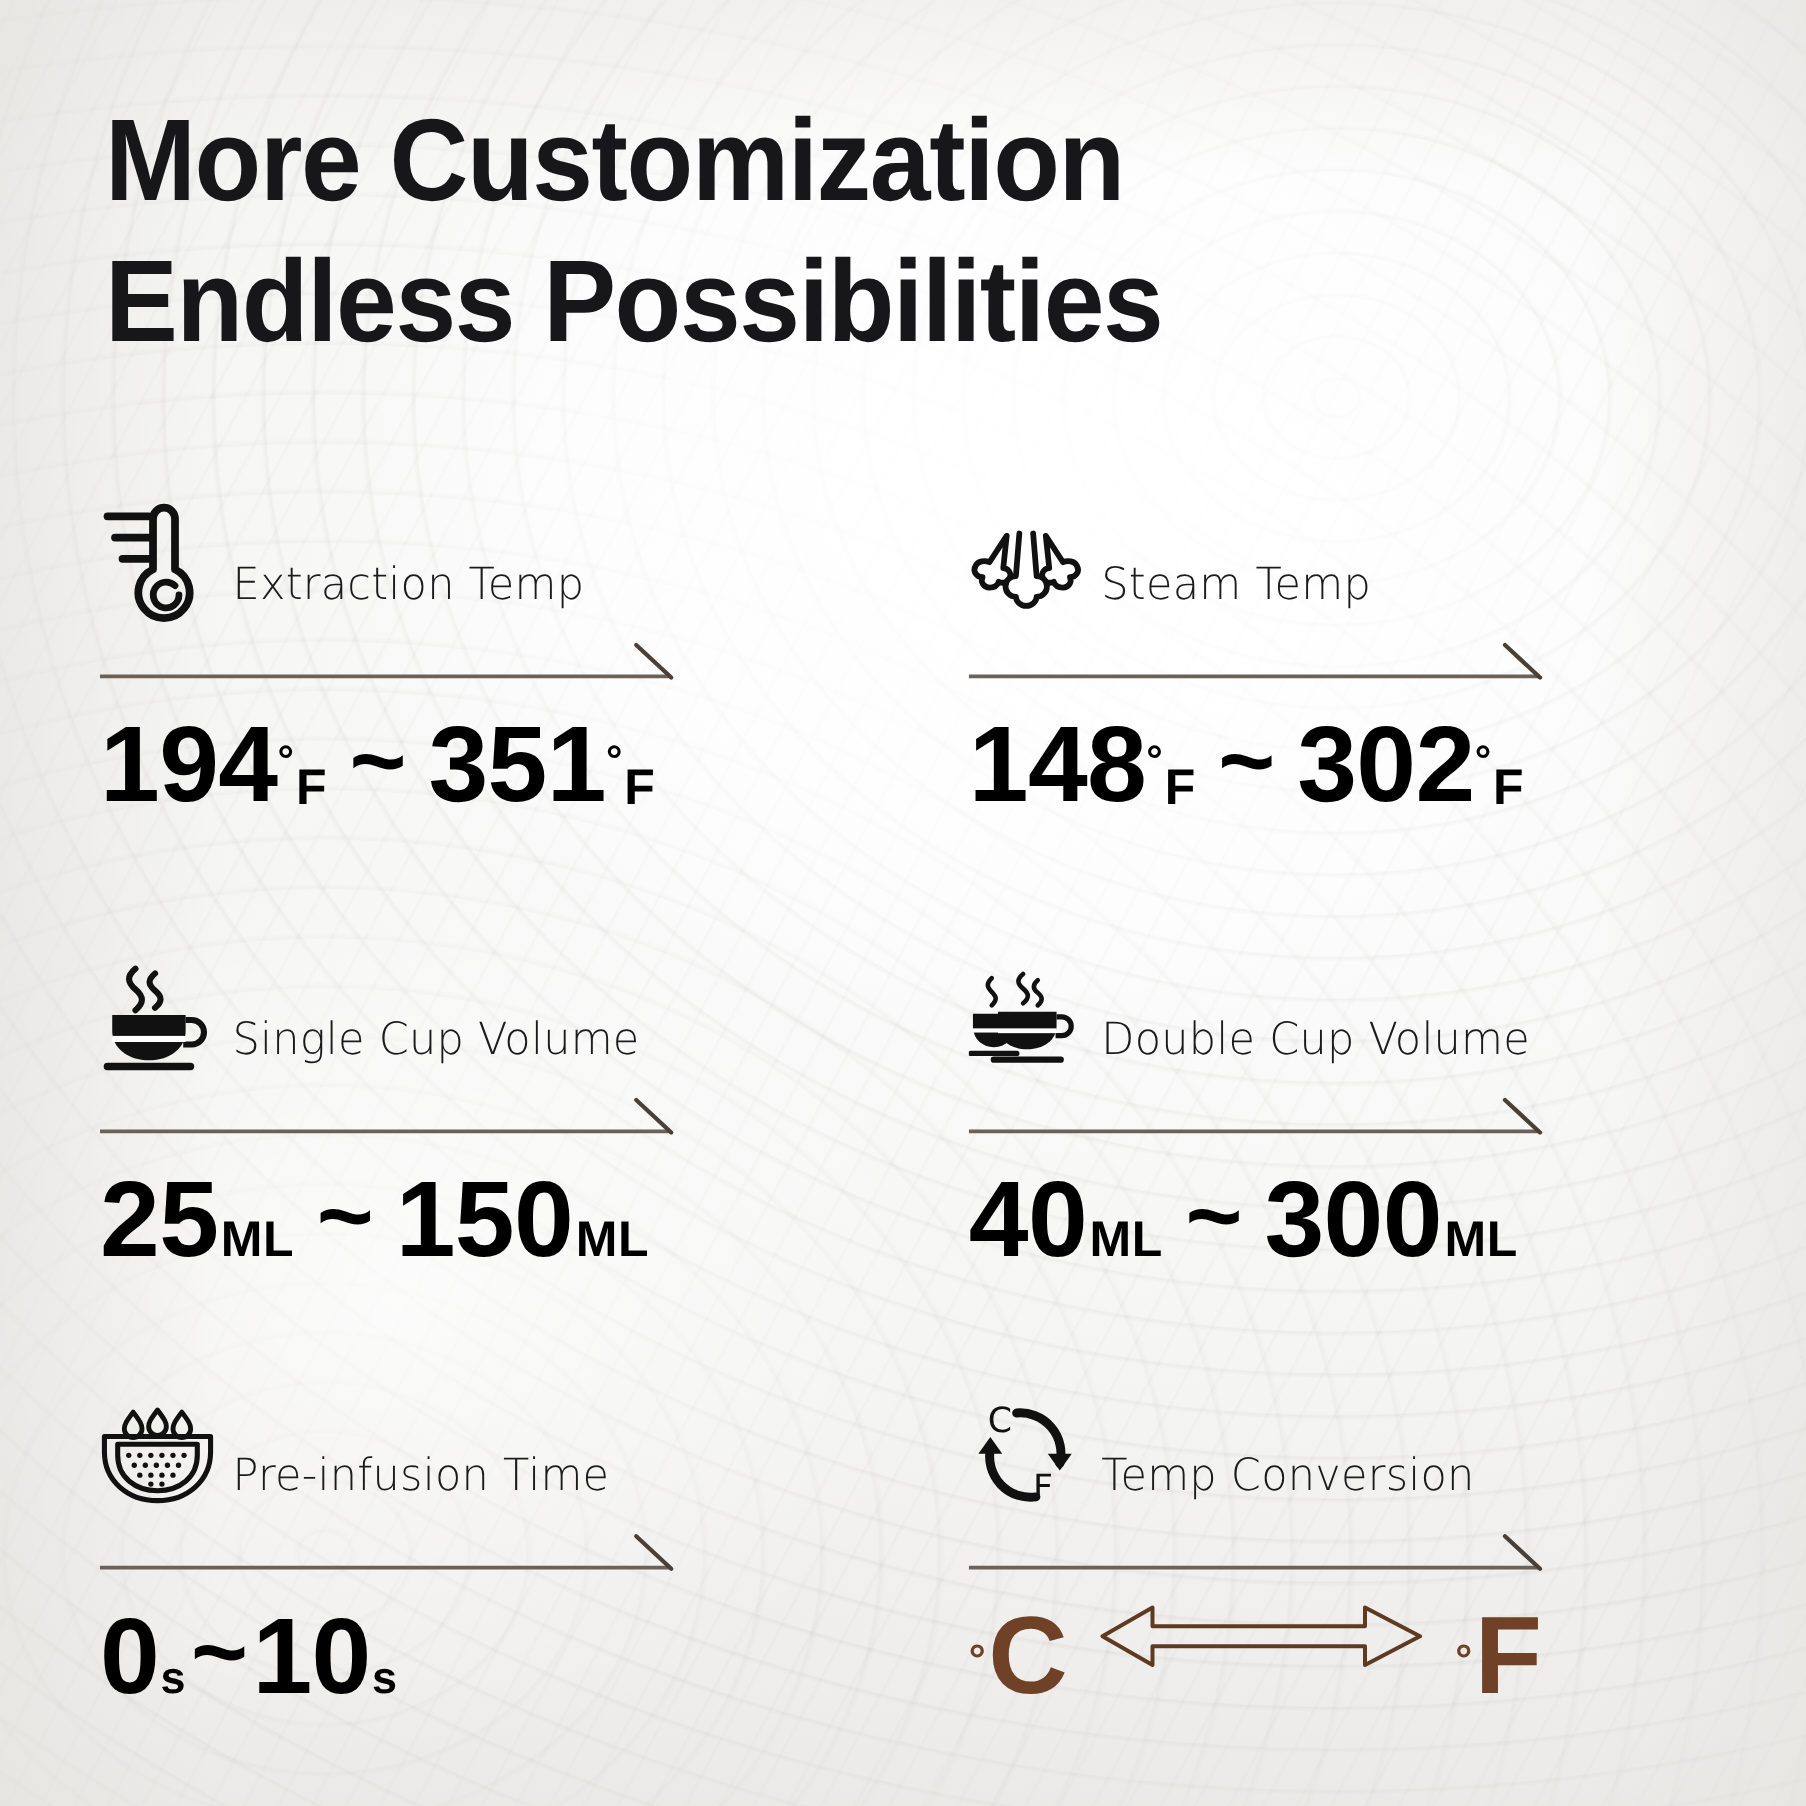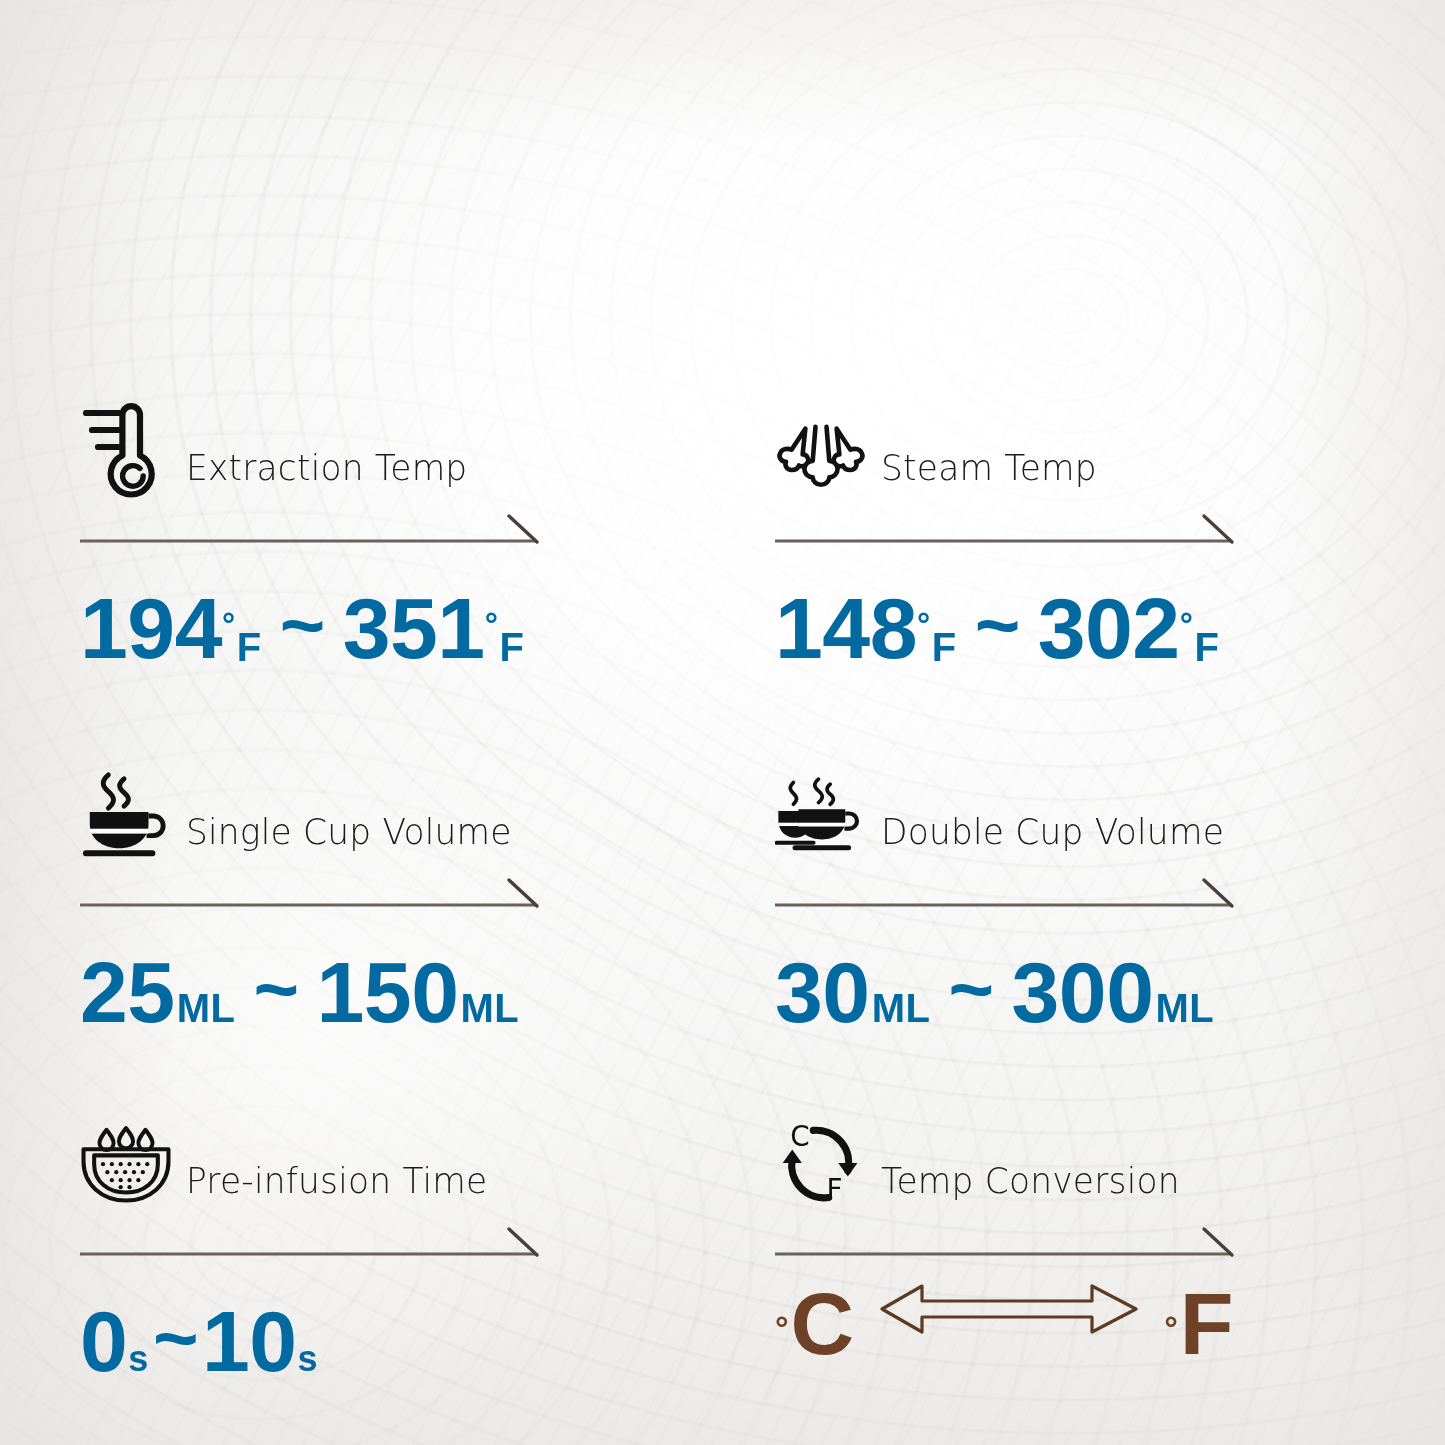--- a/index.html
+++ b/index.html
@@ -151,26 +151,26 @@
 
   .divider {
     position: relative;
     width: 460px;
     height: 40px;
     margin-top: 10px;
   }
   .divider svg { display: block; }
 
   .cell-value {
-    margin-top: 30px;
+    margin-top: 14px;
     font-family: "Liberation Sans Narrow", "Liberation Sans", sans-serif;
     font-weight: 700;
     font-size: 86px;
     line-height: 96px;
-    color: #0369a1;
+    color: #000000;
     letter-spacing: -0.5px;
     white-space: nowrap;
     display: flex;
     align-items: baseline;
   }
   .v-num { font-size: 86px; }
   .v-unit {
     font-size: 40px;
     font-weight: 700;
     letter-spacing: 0.5px;
@@ -224,20 +224,24 @@
 
 <div id="page">
 
   <div class="bg-layer bg-base"></div>
   <div class="bg-layer bg-rings"></div>
   <div class="bg-layer bg-rings2"></div>
   <div class="bg-layer bg-diag"></div>
   <div class="bg-layer bg-glow"></div>
   <div class="bg-layer bg-vignette"></div>
 
+  <div class="heading">
+    <span class="heading-line">More Customization</span>
+    <span class="heading-line">Endless Possibilities</span>
+  </div>
 
   <div class="grid">
 
     <div class="cell col-l row-1">
       <div class="cell-head">
         <div class="cell-icon">
           <svg width="88" height="96" viewBox="0 0 88 96" fill="none">
             <g stroke="#111111" stroke-width="6.2" stroke-linecap="round">
               <line x1="6" y1="11" x2="39" y2="11"></line>
               <line x1="12" y1="28" x2="39" y2="28"></line>
@@ -367,21 +371,21 @@
       </div>
 
       <div class="divider">
         <svg width="460" height="40" viewBox="0 0 460 40" fill="none">
           <line x1="0" y1="31" x2="456" y2="31" stroke="#6B6158" stroke-width="3"></line>
           <line x1="429" y1="6" x2="457" y2="32" stroke="#4A4038" stroke-width="3.4" stroke-linecap="round"></line>
         </svg>
       </div>
 
       <div class="cell-value">
-        <span class="v-num">30</span>
+        <span class="v-num">40</span>
         <span class="v-unit">ML</span>
         <span class="v-tilde">~</span>
         <span class="v-num">300</span>
         <span class="v-unit">ML</span>
       </div>
     </div>
 
     <div class="cell col-l row-3">
       <div class="cell-head">
         <div class="cell-icon">

